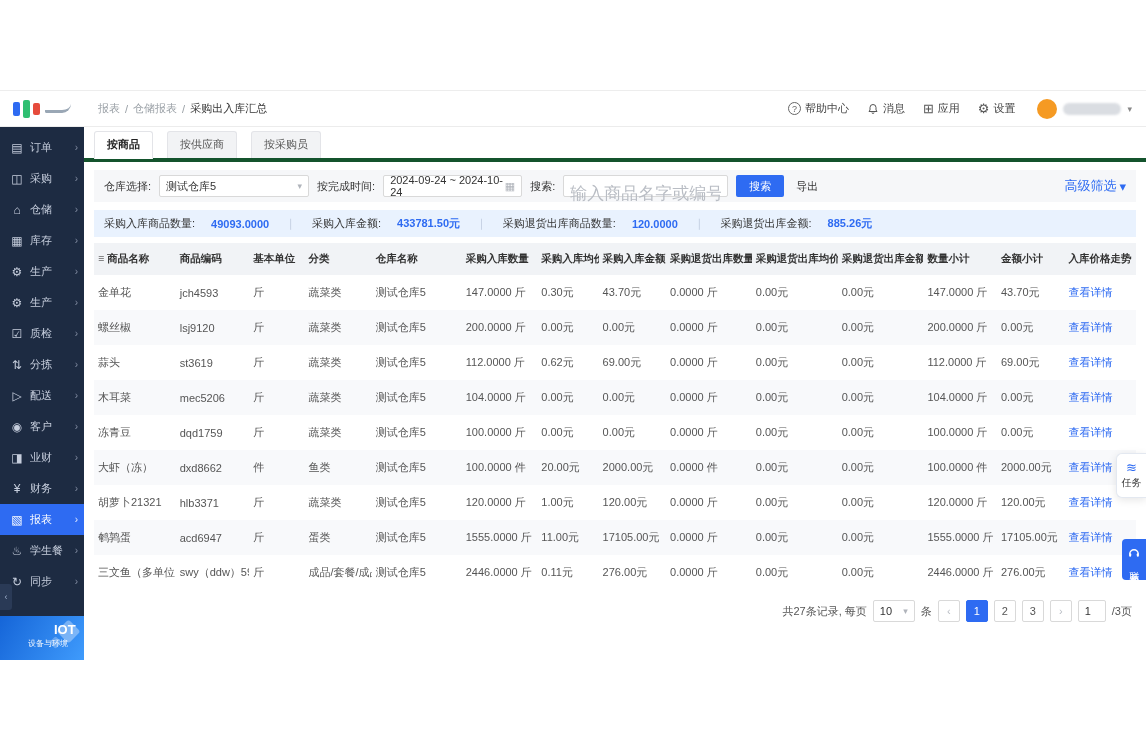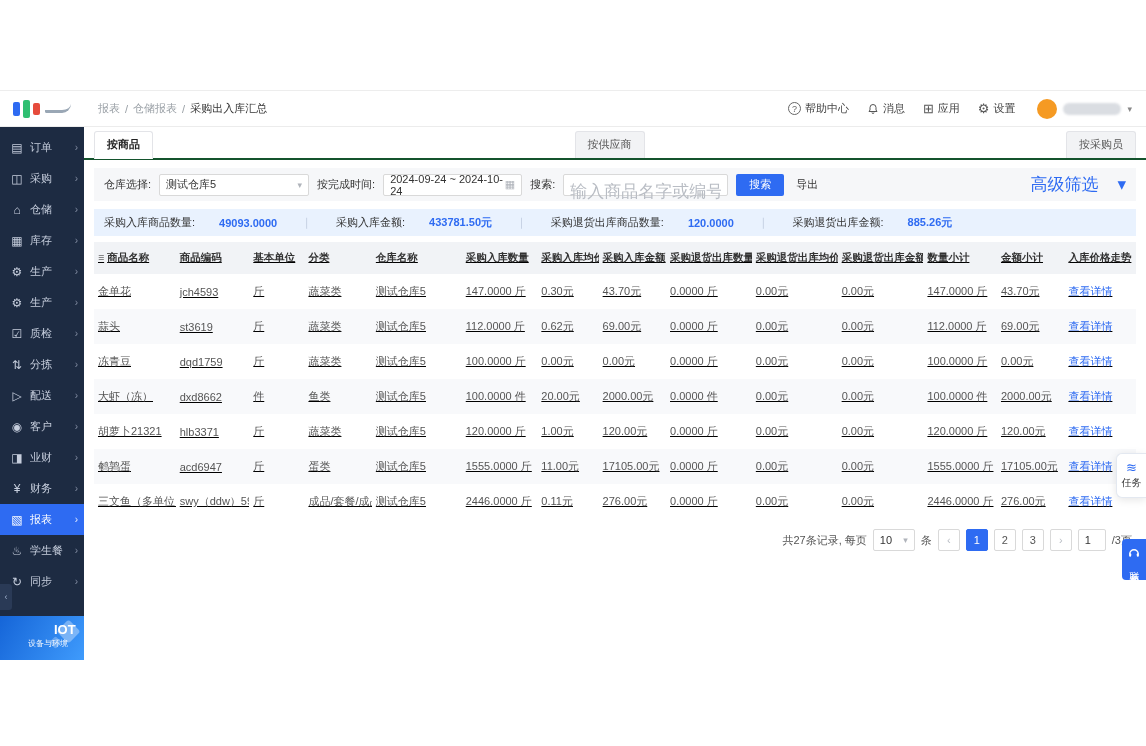--- a/index.html
+++ b/index.html
@@ -34,45 +34,45 @@
   .collapse { position:absolute; bottom:50px; left:0; width:12px; height:26px; background:#2a3a56; color:#9fb0cc; font-size:9px; display:flex; align-items:center; justify-content:center; border-radius:0 3px 3px 0; cursor:pointer; }
   .iot { position:absolute; bottom:0; left:0; width:84px; height:44px; background:linear-gradient(120deg,#1565d8,#3f9bfc); color:#fff; padding:6px 8px; overflow:hidden; }
   .iot-title { font-size:13px; font-weight:bold; line-height:1.2;padding-left:46px; }
   .iot-sub { font-size:8px; opacity:.92;margin-left:20px; }
   .iot-cube { position:absolute; right:7px; top:7px; width:17px; height:17px; background:rgba(255,255,255,.35); transform:rotate(45deg); border-radius:3px; }
   .iot-cube2 { position:absolute; right:24px; top:22px; width:9px; height:9px; background:rgba(255,255,255,.25); transform:rotate(45deg); border-radius:2px; }
 
   .main { flex:1; display:flex; flex-direction:column; background:#fff; min-width:0; }
 
   
-  .tabs { display:flex; gap:2px; padding:4px 10px 0; border-bottom:2px solid #14532d;justify-content:space-between; }
+  .tabs { display:flex; gap:14px; padding:4px 10px 0; border-bottom:4px solid #14532d; }
   .tab { padding:5px 12px 6px; font-size:11px; color:#555; cursor:pointer; background:#f2f3f5; border:1px solid #e3e4e8; border-bottom:none; border-radius:3px 3px 0 0; }
   .tab.active { background:#fff; color:#222; font-weight:bold; border-bottom:1px solid #fff; margin-bottom:-1px; }
 
   
   .filter-bar { margin:8px 10px 0; background:#f6f7f9; display:flex; align-items:center; gap:8px; padding:5px 10px; font-size:11px; color:#333; }
   .control { background:#fff; border:1px solid #d9d9d9; border-radius:2px; height:22px; display:flex; align-items:center; padding:0 6px; color:#333; cursor:pointer; }
   .select { width:150px; justify-content:space-between; }
   .datebox { width:139px; justify-content:space-between; }
   .searchbox { width:165px; cursor:text; }
   .searchbox input { border:none; outline:none; font-size:17px; width:100%; color:#333; font-family:inherit; background:transparent;margin-top:15px; }
   .searchbox input::placeholder { color:#b9bdc4; }
   .btn-primary { background:var(--accent,#2e6bf2); color:#fff; border:none; border-radius:2px; height:22px; padding:0 13px; font-size:11px; cursor:pointer; font-family:inherit; }
   .btn-text { background:none; border:none; font-size:11px; color:#333; cursor:pointer; font-family:inherit; padding:0 4px; }
-  .adv { margin-left:auto; color:var(--accent,#2e6bf2); font-size:17px; cursor:pointer; display:flex; align-items:center; gap:19px; }
+  .adv { margin-left:auto; color:var(--accent,#2e6bf2); font-size:13px; cursor:pointer; display:flex; align-items:center; gap:3px; }
   .ctrl-caret { color:#b0b4bb; font-size:9px; }
   .cal-icon { color:#b0b4bb; font-size:11px; }
 
   
-  .summary { margin:8px 10px 0; background:var(--summary,#e9f2fe); padding:6px 10px; font-size:11px; color:#333; display:flex; gap:24px; align-items:center; white-space:nowrap; }
+  .summary { margin:8px 10px 0; background:var(--summary,#e9f2fe); padding:6px 10px; font-size:11px; color:#333; display:flex; gap:16px; align-items:center; white-space:nowrap; }
   .summary b { color:var(--accent,#2e6bf2); }
   .sep { color:#b9c6da; }
 
   
-  .table-wrap { margin:6px 10px 0;text-decoration:underline; }
+  .table-wrap { margin:6px 10px 0; }
   table { width:100%; border-collapse:collapse; table-layout:fixed; }
   th { background:#f1f3f6; font-size:10.5px; text-align:left; padding:9px 4px; color:#333; font-weight:bold; white-space:nowrap; overflow:hidden; }
   td { font-size:11px; color:#555; padding:10px 4px; white-space:nowrap; overflow:hidden; }
   tbody tr:nth-child(even) { background:#f8f9fb; }
   .link { color:var(--accent,#2e6bf2); cursor:pointer; }
   .th-icon { margin-right:3px; color:#666; }
 
   
   .pagination { display:flex; align-items:center; gap:6px; justify-content:flex-end; padding:10px 14px; font-size:11px; color:#555; }
   .pg-box { min-width:22px; height:22px; border:1px solid #d9d9d9; border-radius:2px; background:#fff; display:flex; align-items:center; justify-content:center; color:#555; cursor:pointer; padding:0 4px; }
@@ -316,33 +316,65 @@
                 <td>0.30元</td>
                 <td>43.70元</td>
                 <td>0.0000 斤</td>
                 <td>0.00元</td>
                 <td>0.00元</td>
                 <td>147.0000 斤</td>
                 <td>43.70元</td>
                 <td><span class="link">查看详情</span></td>
               </tr>
               <tr>
+                <td>螺丝椒</td>
+                <td>lsj9120</td>
+                <td>斤</td>
+                <td>蔬菜类</td>
+                <td>测试仓库5</td>
+                <td>200.0000 斤</td>
+                <td>0.00元</td>
+                <td>0.00元</td>
+                <td>0.0000 斤</td>
+                <td>0.00元</td>
+                <td>0.00元</td>
+                <td>200.0000 斤</td>
+                <td>0.00元</td>
+                <td><span class="link">查看详情</span></td>
+              </tr>
+              <tr>
                 <td>蒜头</td>
                 <td>st3619</td>
                 <td>斤</td>
                 <td>蔬菜类</td>
                 <td>测试仓库5</td>
                 <td>112.0000 斤</td>
                 <td>0.62元</td>
                 <td>69.00元</td>
                 <td>0.0000 斤</td>
                 <td>0.00元</td>
                 <td>0.00元</td>
                 <td>112.0000 斤</td>
                 <td>69.00元</td>
+                <td><span class="link">查看详情</span></td>
+              </tr>
+              <tr>
+                <td>木耳菜</td>
+                <td>mec5206</td>
+                <td>斤</td>
+                <td>蔬菜类</td>
+                <td>测试仓库5</td>
+                <td>104.0000 斤</td>
+                <td>0.00元</td>
+                <td>0.00元</td>
+                <td>0.0000 斤</td>
+                <td>0.00元</td>
+                <td>0.00元</td>
+                <td>104.0000 斤</td>
+                <td>0.00元</td>
                 <td><span class="link">查看详情</span></td>
               </tr>
               <tr>
                 <td>冻青豆</td>
                 <td>dqd1759</td>
                 <td>斤</td>
                 <td>蔬菜类</td>
                 <td>测试仓库5</td>
                 <td>100.0000 斤</td>
                 <td>0.00元</td>

